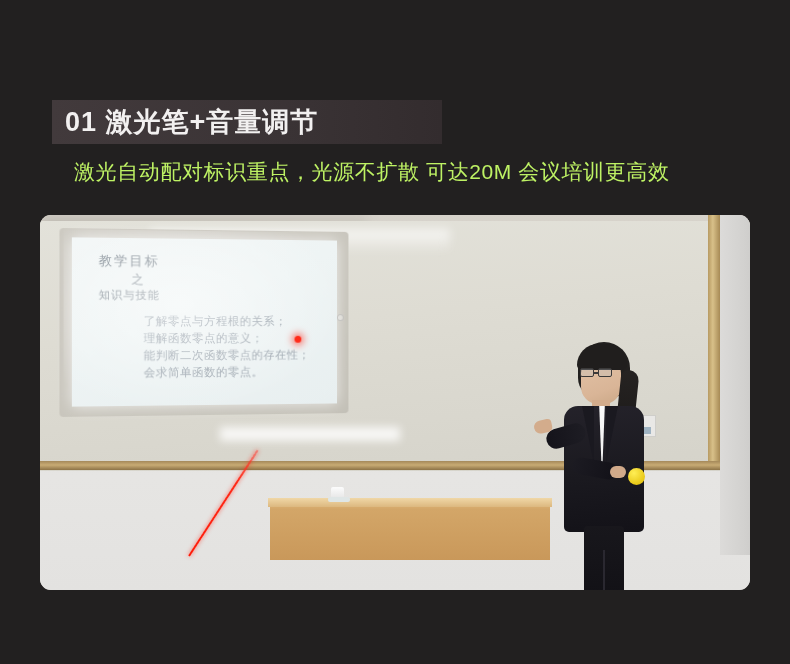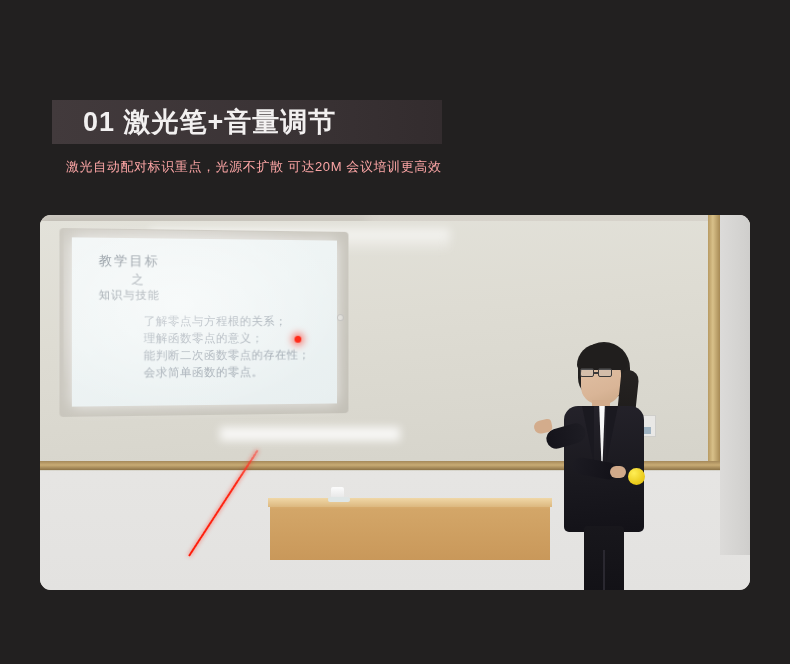--- a/index.html
+++ b/index.html
@@ -16,30 +16,30 @@
     left:52px; top:100px;
     width:390px; height:44px;
     background:linear-gradient(90deg,#423a3c 0%,#3a3335 60%,#332c2e 100%);
     display:flex; align-items:center;
   }
   #section-banner .btxt{
     color:#f2f0f0;
     font-size:27px;
     font-weight:bold;
     letter-spacing:1px;
-    padding-left:31px;
+    padding-left:13px;
     white-space:nowrap;
   }
 
   
   #section-subtitle{
     position:absolute;
-    left:66px; top:158px;
-    color:#fca5a5;
-    font-size:13px;
+    left:74px; top:158px;
+    color:#bef264;
+    font-size:21px;
     letter-spacing:.6px;
     white-space:nowrap;
   }
 
   
   #photo{
     position:absolute;
     left:40px; top:215px;
     width:710px; height:375px;
     border-radius:11px;

